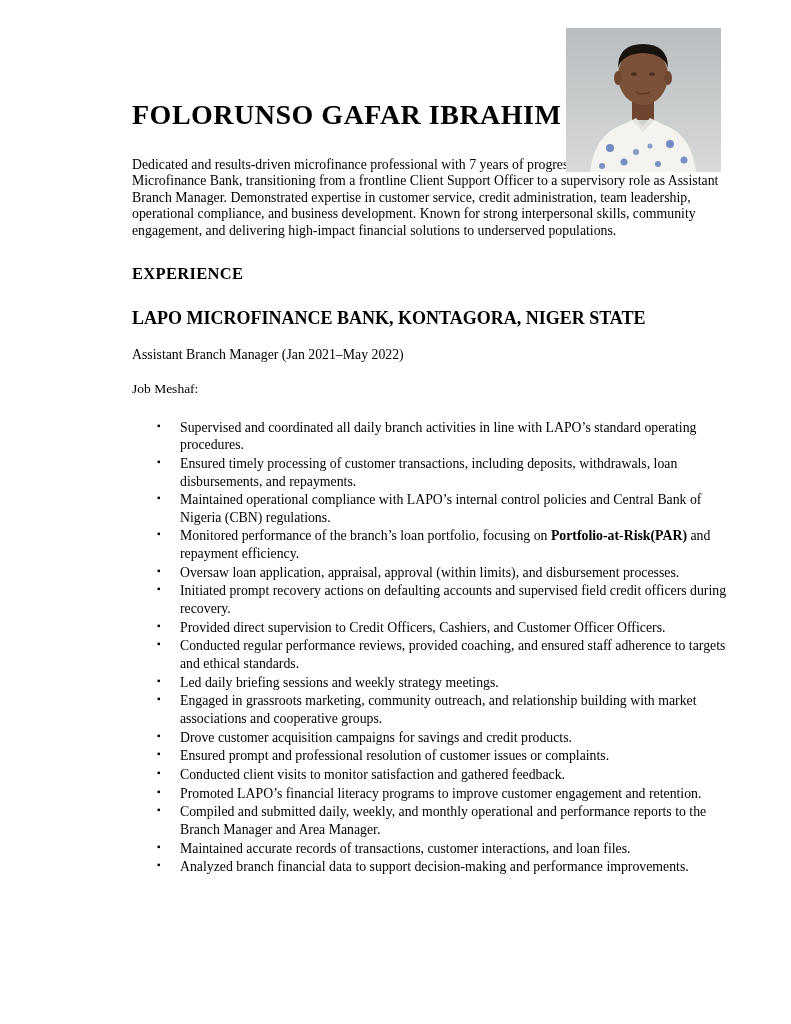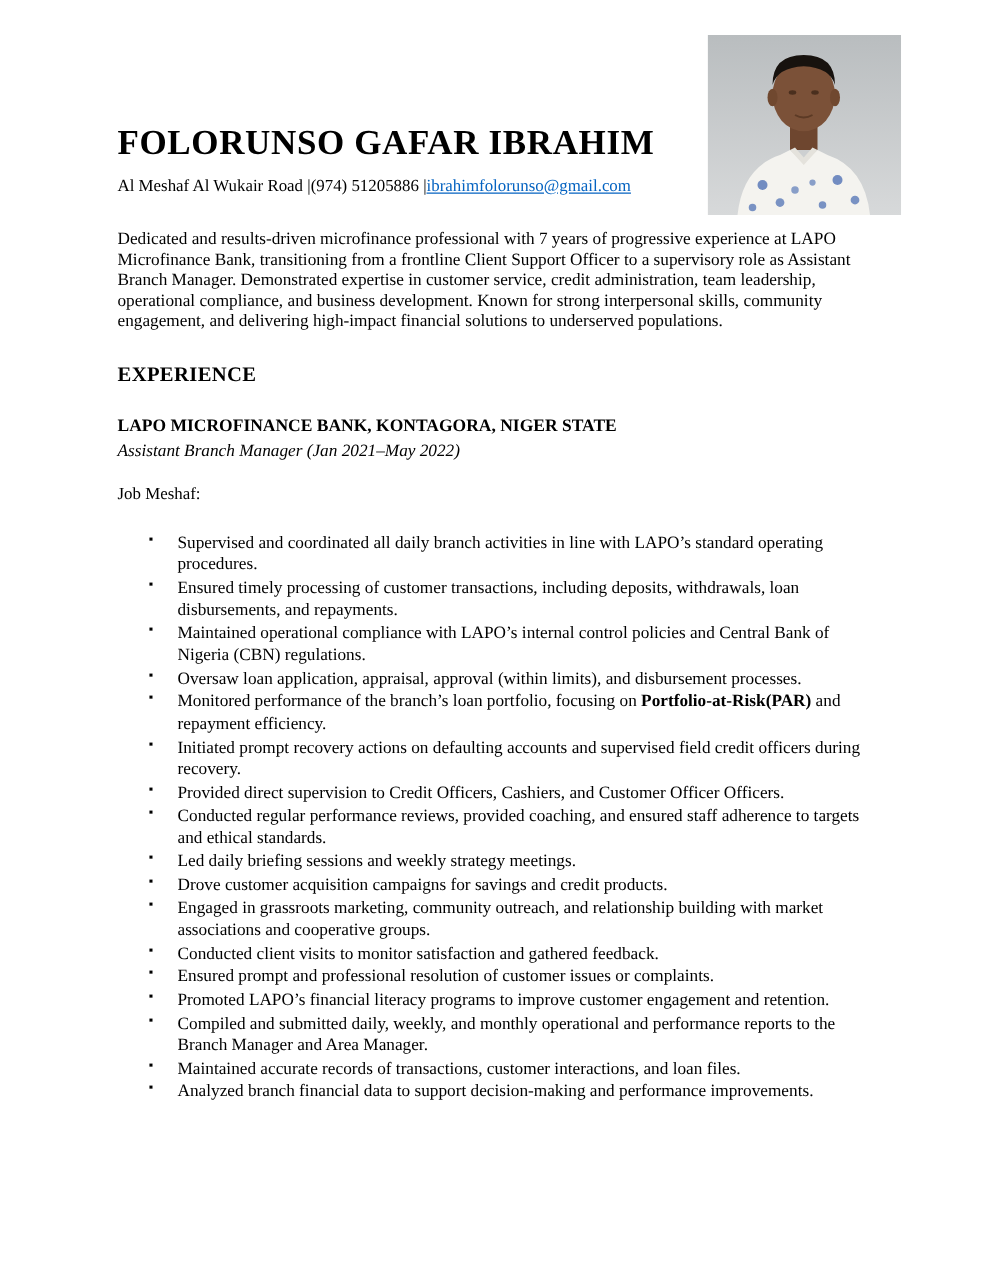--- a/index.html
+++ b/index.html
@@ -10,20 +10,21 @@
     background: #ffffff;
     font-family: "Liberation Serif", serif;
     color: #000000;
     position: relative;
   }
   .page {
     position: relative;
     width: 791px;
     height: 1024px;
     overflow: hidden;
+    padding-left: 38px;
   }
   .content {
     padding: 0 94px;
   }
   .profile-photo {
     position: absolute;
     top: 28px;
     right: 70px;
     width: 155px;
     height: 144px;
@@ -55,27 +56,26 @@
   }
   h2.section-heading {
     margin: 24px 0 0 0;
     font-size: 16.5px;
     font-weight: bold;
     letter-spacing: 0.3px;
     font-family: Liberation Serif, serif;
   }
   h3.company {
     margin: 24px 0 0 0;
-    font-size: 14px;
+    font-size: 18px;
     font-weight: bold;
   }
   p.role {
-    margin: 3px 0 0 0;
+    margin: 18px 0 0 0;
     font-size: 13.8px;
-    font-style: italic;
   }
   p.duties-label {
     margin: 18px 0 0 0;
     font-size: 13.5px;
   }
   ul.duties {
     list-style: none;
     margin: 22px 0 0 0;
     padding: 0 0 0 48px;
     width: 608px;
@@ -135,46 +135,45 @@
       <ellipse cx="68" cy="46" rx="3" ry="1.8" fill="#4a2f1e"></ellipse>
       <ellipse cx="86" cy="46" rx="3" ry="1.8" fill="#4a2f1e"></ellipse>
       <path d="M70 64 Q77 68 84 64" stroke="#5c3a25" stroke-width="1.6" fill="none"></path>
     </svg>
   </div>
 
   <div class="content">
 
     <h1 class="name">FOLORUNSO GAFAR IBRAHIM</h1>
 
-    <p class="contact"><span>Al Meshaf Al Wukair Road |(974) 51205886 |</span><a class="email" href="#">ibrahimfolorunso@gmail.com</a></p>
 
     <p class="summary">Dedicated and results-driven microfinance professional with 7 years of progressive experience at LAPO Microfinance Bank, transitioning from a frontline Client Support Officer to a supervisory role as Assistant Branch Manager. Demonstrated expertise in customer service, credit administration, team leadership, operational compliance, and business development. Known for strong interpersonal skills, community engagement, and delivering high-impact financial solutions to underserved populations.</p>
 
     <h2 class="section-heading">EXPERIENCE</h2>
 
     <h3 class="company">LAPO MICROFINANCE BANK, KONTAGORA, NIGER STATE</h3>
 
     <p class="role">Assistant Branch Manager (Jan 2021–May 2022)</p>
 
     <p class="duties-label">Job Meshaf:</p>
 
     <ul class="duties">
       <li>Supervised and coordinated all daily branch activities in line with LAPO’s standard operating procedures.</li>
       <li>Ensured timely processing of customer transactions, including deposits, withdrawals, loan disbursements, and repayments.</li>
       <li>Maintained operational compliance with LAPO’s internal control policies and Central Bank of Nigeria (CBN) regulations.</li>
+      <li><span>Monitored performance of the branch’s loan portfolio, focusing on </span><b>Portfolio-at-Risk(PAR)</b><span> and repayment efficiency.</span></li>
       <li>Oversaw loan application, appraisal, approval (within limits), and disbursement processes.</li>
-      <li><span>Monitored performance of the branch’s loan portfolio, focusing on </span><b>Portfolio-at-Risk(PAR)</b><span> and repayment efficiency.</span></li>
       <li>Initiated prompt recovery actions on defaulting accounts and supervised field credit officers during recovery.</li>
       <li>Provided direct supervision to Credit Officers, Cashiers, and Customer Officer Officers.</li>
       <li>Conducted regular performance reviews, provided coaching, and ensured staff adherence to targets and ethical standards.</li>
       <li>Led daily briefing sessions and weekly strategy meetings.</li>
+      <li>Engaged in grassroots marketing, community outreach, and relationship building with market associations and cooperative groups.</li>
       <li>Drove customer acquisition campaigns for savings and credit products.</li>
-      <li>Engaged in grassroots marketing, community outreach, and relationship building with market associations and cooperative groups.</li>
+      <li>Ensured prompt and professional resolution of customer issues or complaints.</li>
       <li>Conducted client visits to monitor satisfaction and gathered feedback.</li>
-      <li>Ensured prompt and professional resolution of customer issues or complaints.</li>
       <li>Promoted LAPO’s financial literacy programs to improve customer engagement and retention.</li>
       <li>Compiled and submitted daily, weekly, and monthly operational and performance reports to the Branch Manager and Area Manager.</li>
       <li>Maintained accurate records of transactions, customer interactions, and loan files.</li>
       <li>Analyzed branch financial data to support decision-making and performance improvements.</li>
     </ul>
 
   </div>
 </div>
 
 </body></html>

